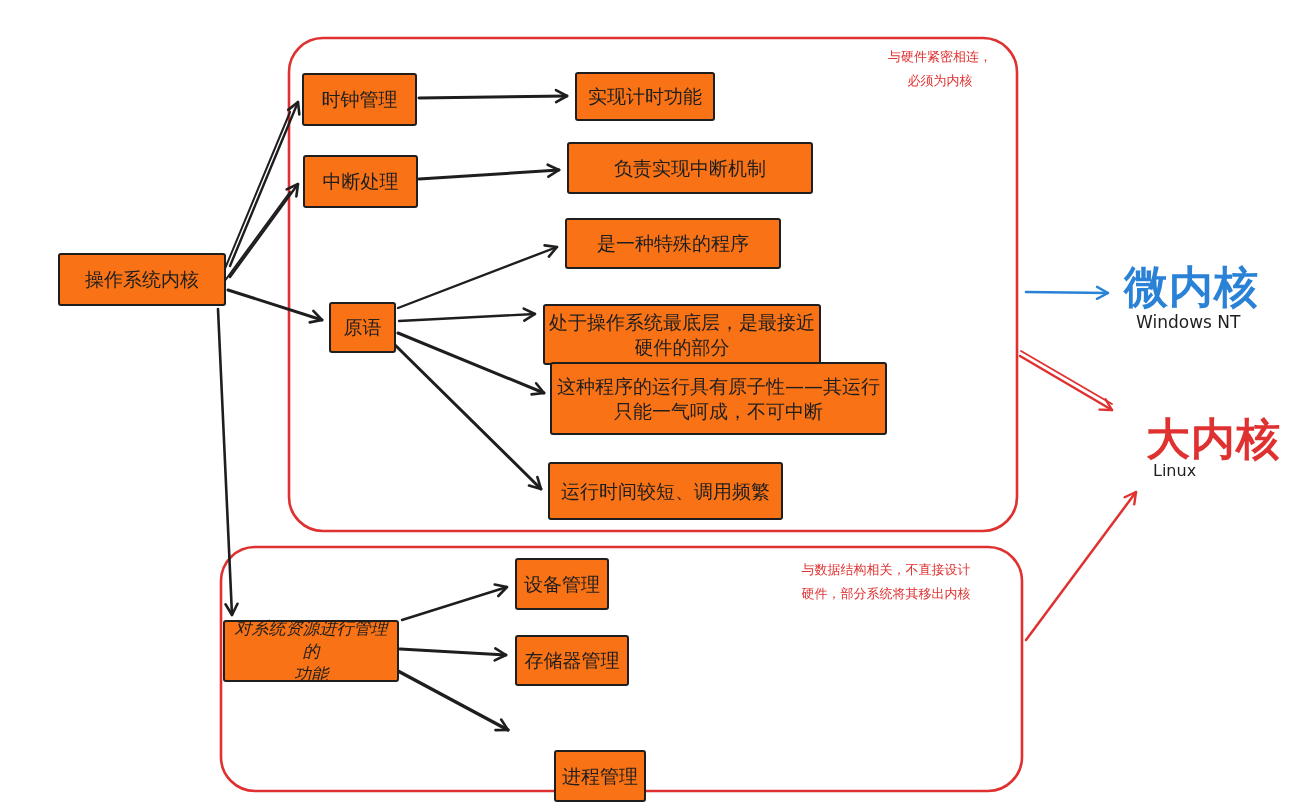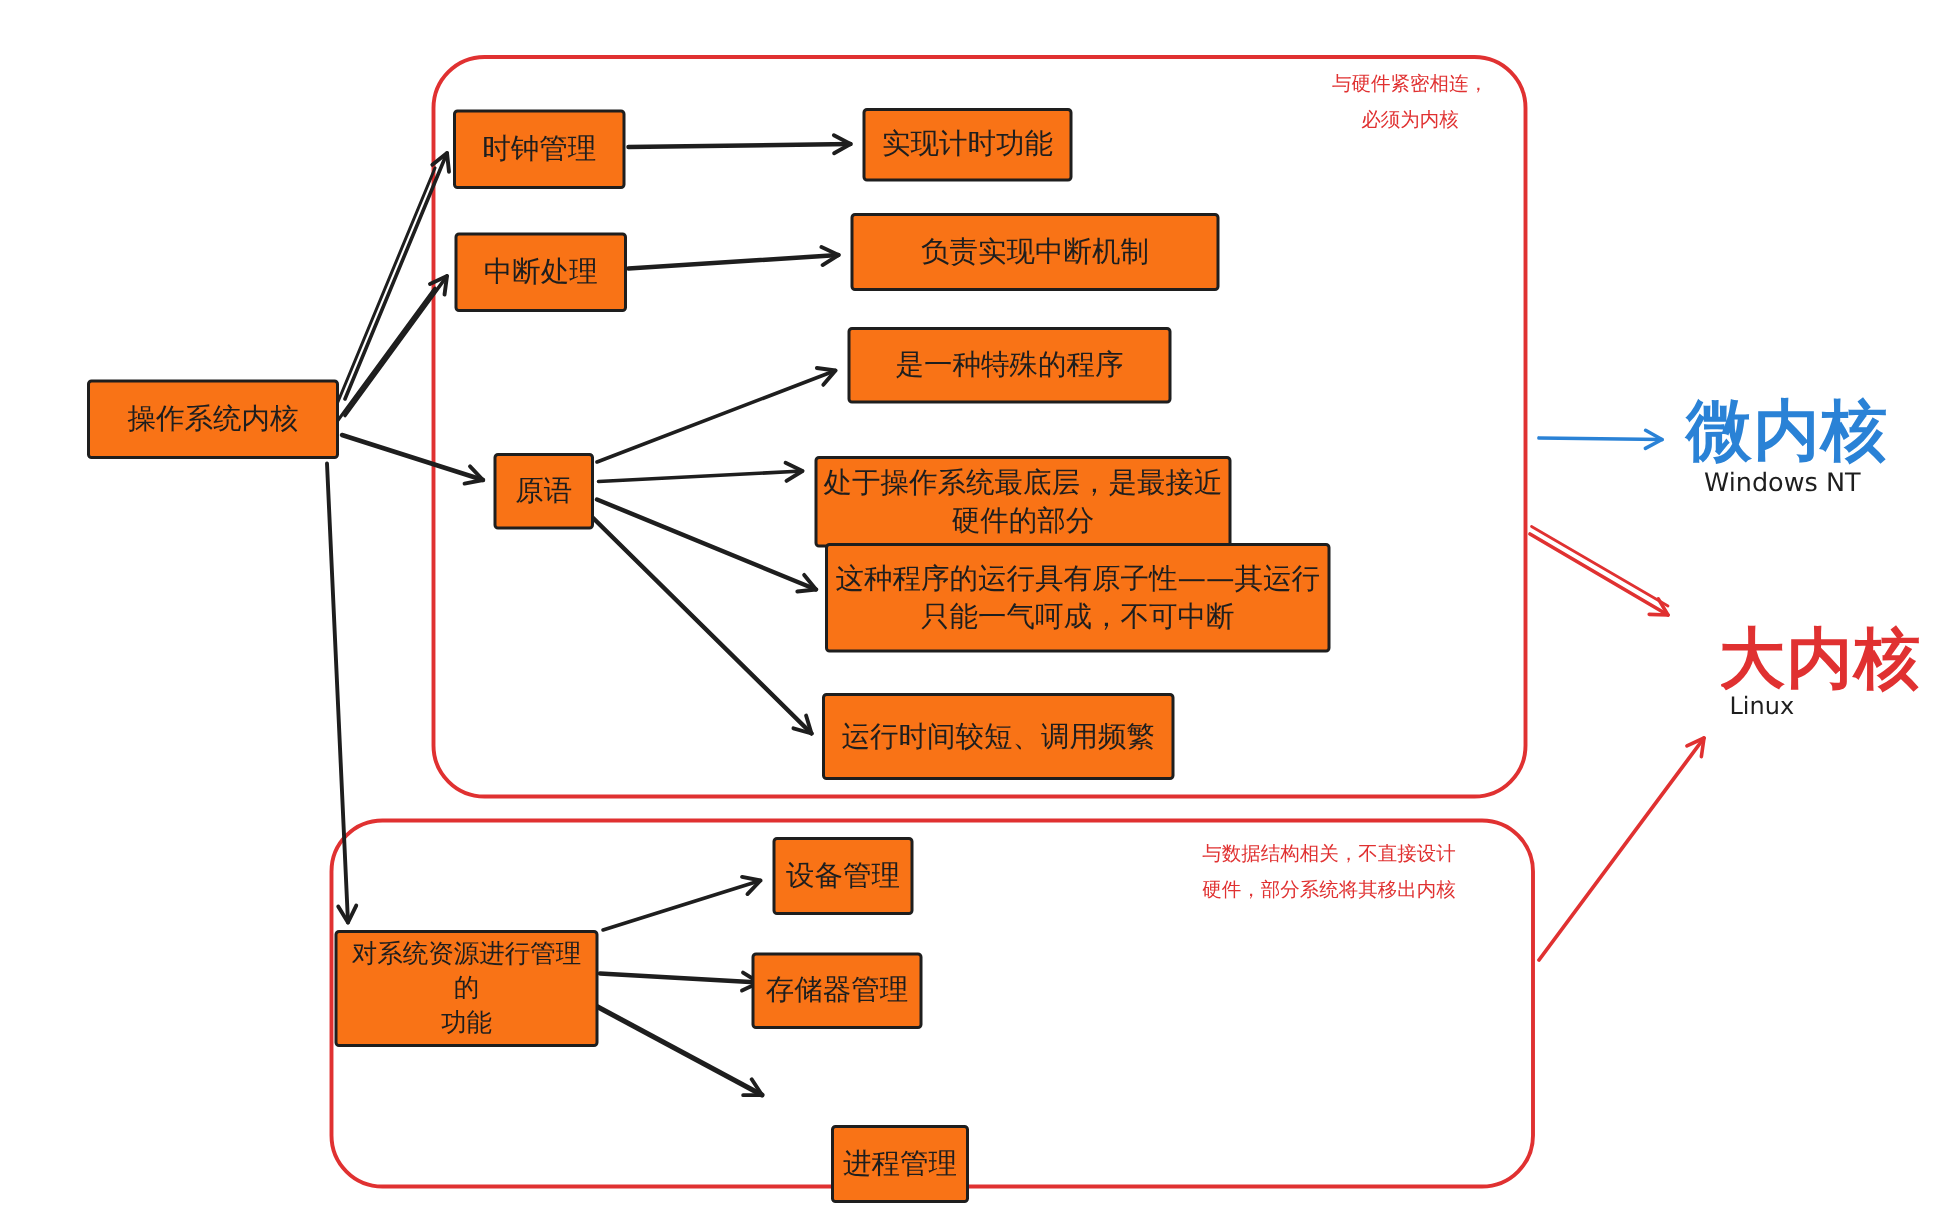--- a/index.html
+++ b/index.html
@@ -78,24 +78,24 @@
   <div class="node" style="left:303px;top:155px;width:115px;height:53px;">中断处理</div>
   <div class="node" style="left:329px;top:302px;width:67px;height:51px;">原语</div>
   <div class="node" style="left:575px;top:72px;width:140px;height:49px;">实现计时功能</div>
   <div class="node" style="left:567px;top:142px;width:246px;height:52px;">负责实现中断机制</div>
   <div class="node" style="left:565px;top:218px;width:216px;height:51px;">是一种特殊的程序</div>
   <div class="node" style="left:543px;top:285px;width:278px;height:61px;margin-top:19px;">处于操作系统最底层，是最接近
 硬件的部分</div>
   <div class="node" style="left:550px;top:362px;width:337px;height:73px;">这种程序的运行具有原子性——其运行
 只能一气呵成，不可中断</div>
   <div class="node" style="left:548px;top:462px;width:235px;height:58px;font-family:Liberation Serif, serif;">运行时间较短、调用频繁</div>
-  <div class="node" style="left:223px;top:620px;width:176px;height:78px;font-size:17px;line-height:23px;">对系统资源进行管理的
+  <div class="node" style="left:223px;top:620px;width:176px;height:62px;font-size:17px;line-height:23px;font-style:italic;">对系统资源进行管理的
 功能</div>
   <div class="node" style="left:515px;top:558px;width:94px;height:52px;">设备管理</div>
-  <div class="node" style="left:501px;top:635px;width:114px;height:51px;">存储器管理</div>
+  <div class="node" style="left:515px;top:635px;width:114px;height:51px;">存储器管理</div>
   <div class="node" style="left:517px;top:750px;width:92px;height:52px;margin-left:37px;">进程管理</div>
 
   <div class="note" style="left:840px;top:45px;width:200px;">与硬件紧密相连，
 必须为内核</div>
   <div class="note" style="left:750px;top:558px;width:272px;">与数据结构相关，不直接设计
 硬件，部分系统将其移出内核</div>
 
   <div class="big blue" style="left:1124px;top:258px;">微内核</div>
   <div class="sub" style="left:1136px;top:312px;">Windows NT</div>
   <div class="big red" style="left:1106px;top:410px;">大内核</div>

